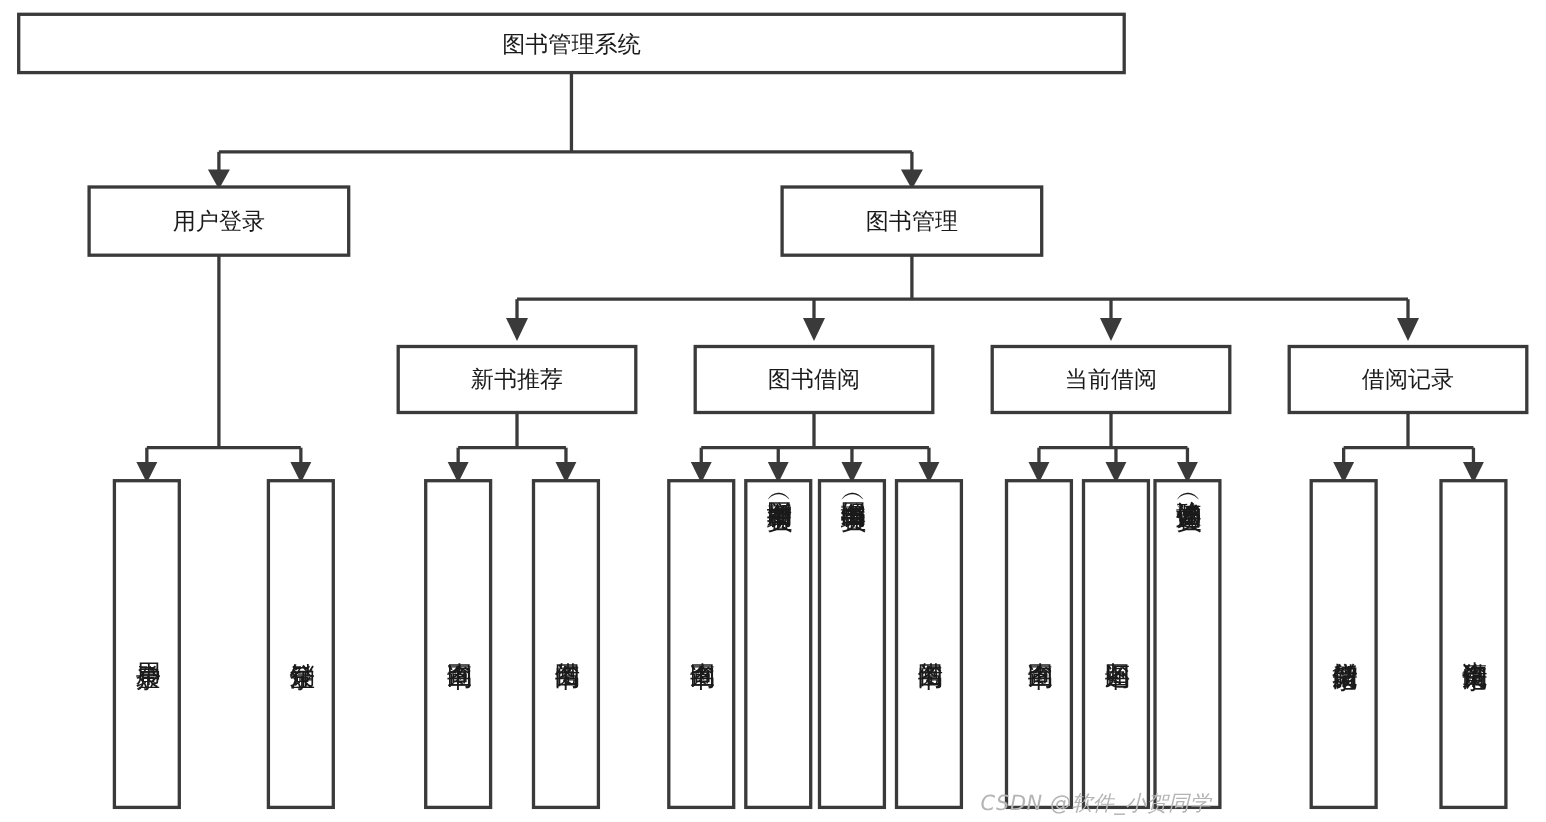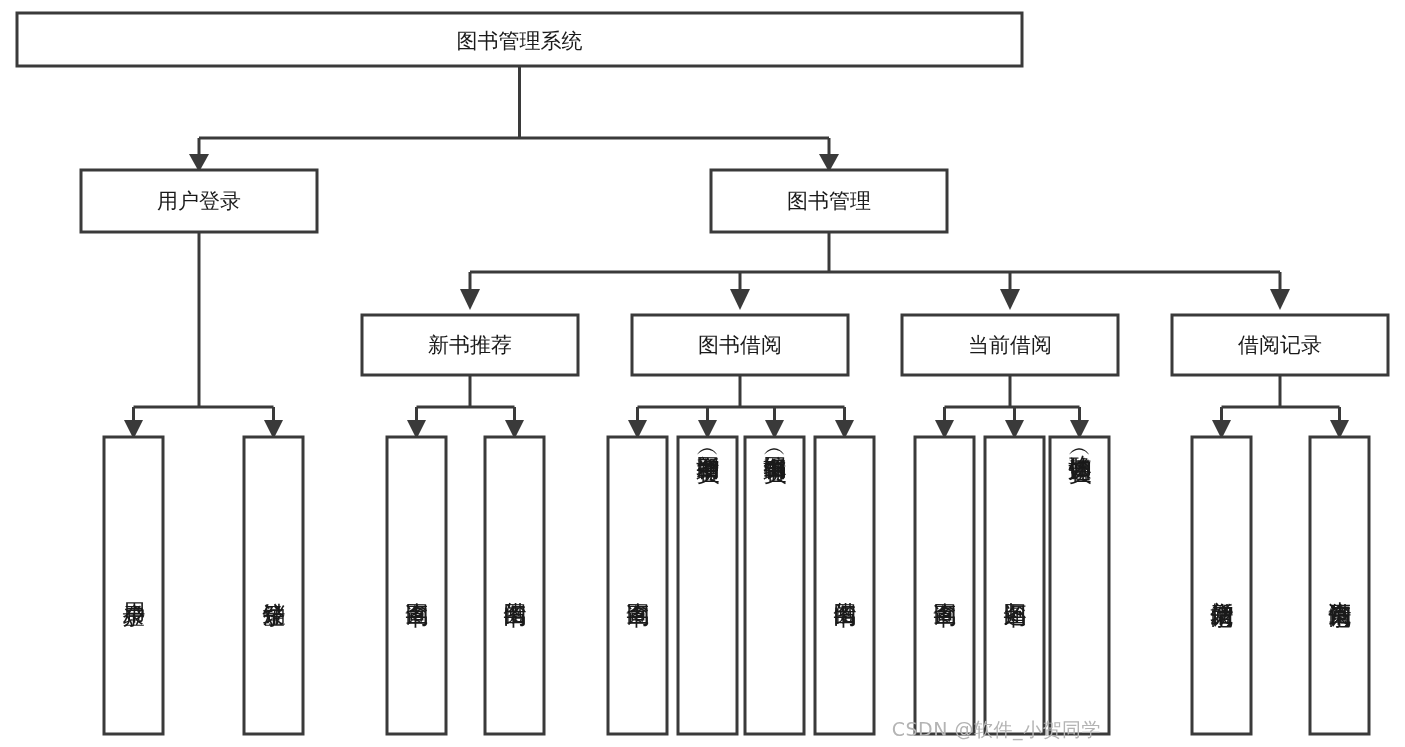--- a/index.html
+++ b/index.html
@@ -75,20 +75,21 @@
   .watermark {
     position: absolute;
     right: 12px;
     bottom: 4px;
     font-family: "DejaVu Sans", "Liberation Sans", sans-serif;
     font-size: 19px;
     color: #b4b4b4;
     letter-spacing: 0.5px;
     white-space: nowrap;
     pointer-events: none;
+    font-style: italic;
   }
 </style>
 </head>
 <body>
 
 <div id="diagram-root">
 
   <svg id="tree-svg" viewBox="0 0 1405 747">
     <defs>
       <marker id="arrow" viewBox="0 0 10 12" refX="5" refY="11" markerWidth="10" markerHeight="12" orient="auto-start-reverse" markerUnits="userSpaceOnUse">

